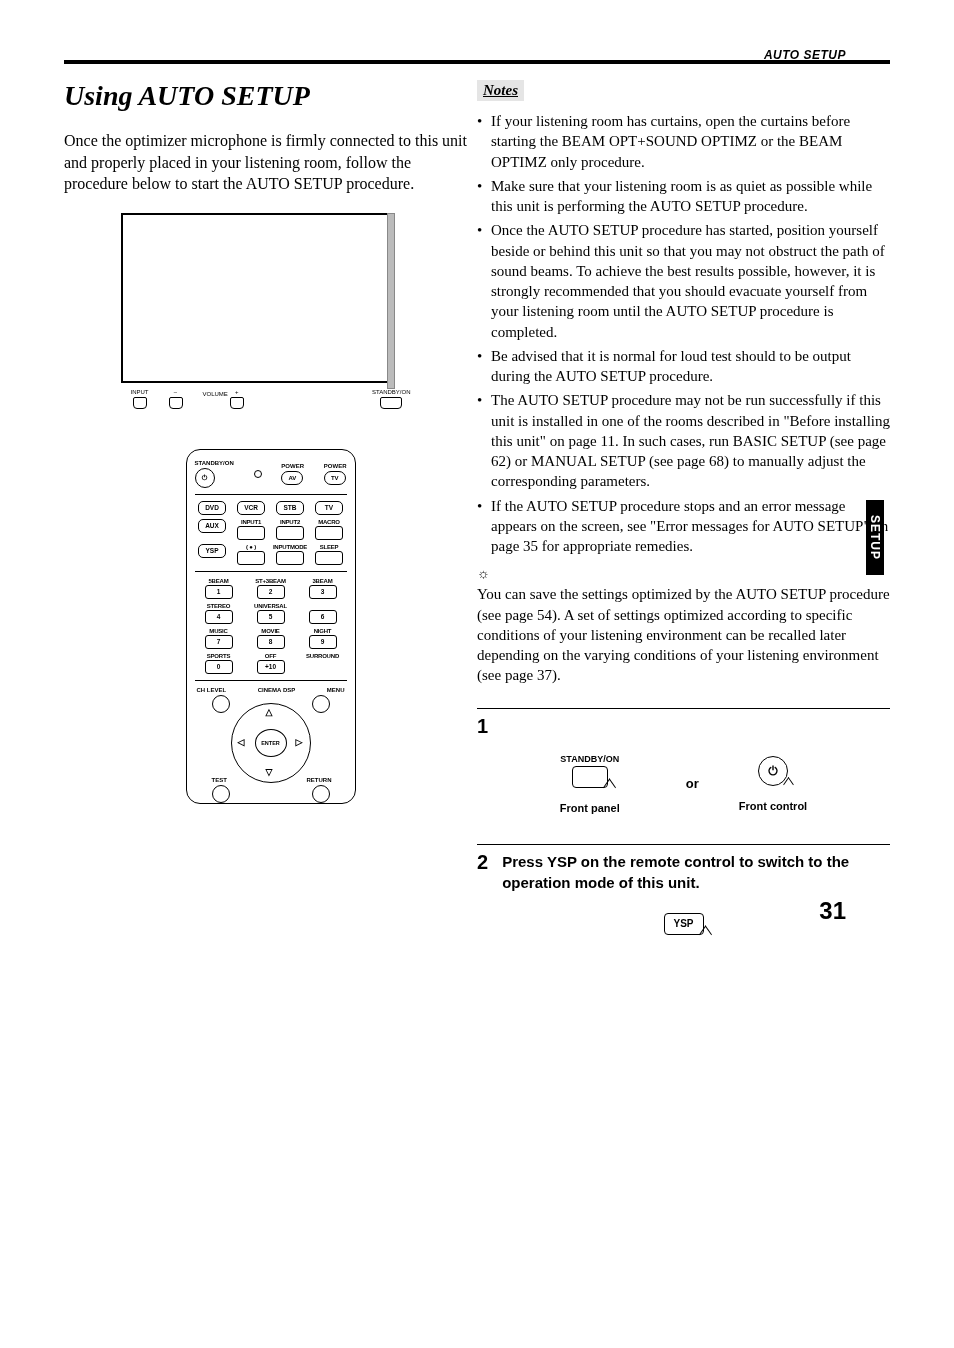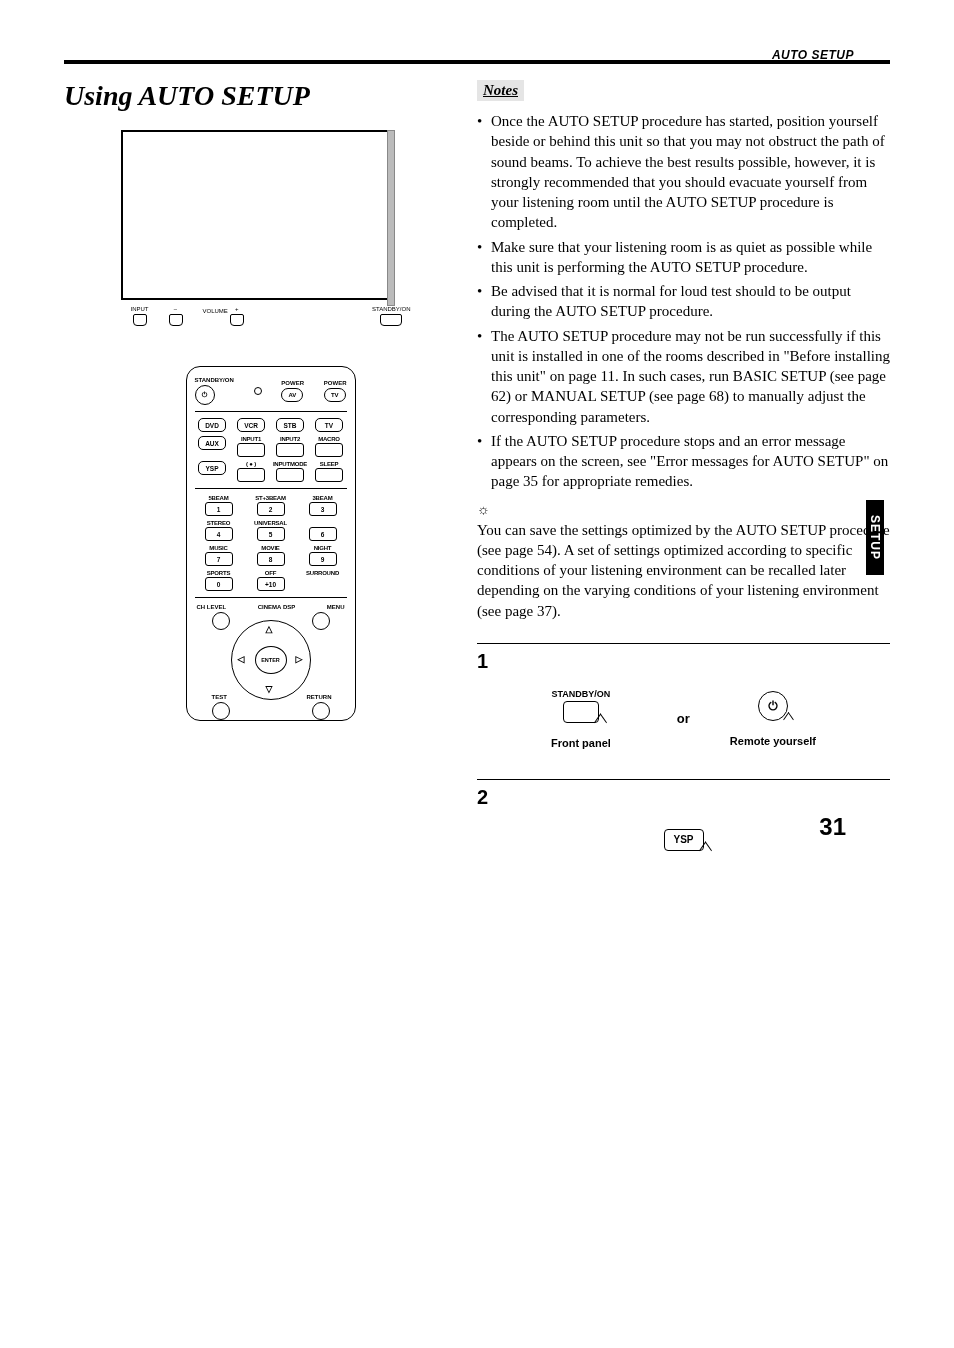--- a/index.html
+++ b/index.html
@@ -1,18 +1,18 @@
 <!DOCTYPE html>
 <html><head>
 <meta charset="utf-8">
 <style>
   * { box-sizing: border-box; margin: 0; padding: 0; }
   body { width: 954px; height: 1348px; background: #fff; font-family: "Times New Roman", serif; color: #000; position: relative; }
   .page { padding: 60px 64px 40px 64px; position: relative; }
-  .header-tag { position: absolute; top: 48px; right: 100px; font: italic bold 12px Arial, sans-serif; letter-spacing: .5px; }
+  .header-tag { position: absolute; top: 48px; right: 108px; font: italic bold 12px Arial, sans-serif; letter-spacing: .5px; }
   .thickbar { height: 4px; background: #000; margin-bottom: 16px; }
   .columns { display: flex; }
   .col { flex: 1; }
   .h1 { font: italic bold 28px "Times New Roman", serif; margin-bottom: 18px; }
   .intro { font: 16px/1.35 "Times New Roman", serif; margin-bottom: 18px; }
   
   .device-wrap { width: 300px; margin: 0 auto 40px auto; }
   .device-screen { width: 270px; height: 170px; border: 2px solid #000; background: #fff; position: relative; }
   .device-screen:before { content: ""; position: absolute; right: -6px; top: -2px; width: 6px; height: 174px; background: #bbb; border: 1px solid #888; }
   .dev-controls { display: flex; gap: 20px; padding: 6px 10px 0 10px; align-items: flex-end; font: 6px Arial, sans-serif; }
@@ -65,20 +65,21 @@
 <body>
 
 <div class="page">
   <div class="header-tag">AUTO SETUP</div>
   <div class="thickbar"></div>
 
   <div class="columns">
 
     <div class="col">
       <div class="h1">Using AUTO SETUP</div>
+      <p class="intro">Once the optimizer microphone is firmly connected to this unit and properly placed in your listening room, follow the procedure below to start the AUTO SETUP procedure.</p>
 
       <div class="device-wrap">
         <div class="device-screen"></div>
         <div class="dev-controls">
           <div class="ctl"><span>INPUT</span><div class="sq"></div></div>
           <div class="ctl"><span>–</span><div class="sq"></div></div>
           <div class="ctl" style="align-self:flex-start;margin-top:2px"><span>VOLUME</span></div>
           <div class="ctl" style="margin-left:-18px"><span>+</span><div class="sq"></div></div>
           <div class="ctl" style="margin-left:auto"><span>STANDBY/ON</span><div class="sq wide"></div></div>
         </div>
@@ -217,47 +218,49 @@
           <span class="corner-l" style="left:-4px;bottom:12px">TEST</span>
           <div class="cornerbtn" style="right:-4px;bottom:-8px"></div>
           <span class="corner-l" style="right:-6px;bottom:12px">RETURN</span>
         </div>
       </div>
     </div>
 
     <div class="col">
       <div class="notes-head">Notes</div>
       <ul class="notes-list">
+        <li>If your listening room has curtains, open the curtains before starting the BEAM OPT+SOUND OPTIMZ or the BEAM OPTIMZ only procedure.</li>
+        <li>Make sure that your listening room is as quiet as possible while this unit is performing the AUTO SETUP procedure.</li>
         <li>Once the AUTO SETUP procedure has started, position yourself beside or behind this unit so that you may not obstruct the path of sound beams. To achieve the best results possible, however, it is strongly recommended that you should evacuate yourself from your listening room until the AUTO SETUP procedure is completed.</li>
-        <li>Make sure that your listening room is as quiet as possible while this unit is performing the AUTO SETUP procedure.</li>
         <li>Be advised that it is normal for loud test should to be output during the AUTO SETUP procedure.</li>
         <li>The AUTO SETUP procedure may not be run successfully if this unit is installed in one of the rooms described in "Before installing this unit" on page 11. In such cases, run BASIC SETUP (see page 62) or MANUAL SETUP (see page 68) to manually adjust the corresponding parameters.</li>
         <li>If the AUTO SETUP procedure stops and an error message appears on the screen, see "Error messages for AUTO SETUP" on page 35 for appropriate remedies.</li>
       </ul>
       <div class="tipicon">☼</div>
       <p class="tip">You can save the settings optimized by the AUTO SETUP procedure (see page 54). A set of settings optimized according to specific conditions of your listening environment can be recalled later depending on the varying conditions of your listening environment (see page 37).</p>
 
       <div class="step">
         <div class="num">1</div>
       </div>
       <div class="stepdiag">
         <div class="diagblock">
           <div style="font-size:9px;margin-bottom:2px">STANDBY/ON</div>
           <div class="fp-btn"></div>
           <div style="margin-top:14px">Front panel</div>
         </div>
         <div class="or">or</div>
         <div class="diagblock">
           <div class="rc-pwr">⏻</div>
-          <div style="margin-top:14px">Remote yourself</div>
+          <div style="margin-top:14px">Front control</div>
         </div>
       </div>
 
       <div class="step" style="margin-top:30px">
         <div class="num">2</div>
+        <div class="txt">Press YSP on the remote control to switch to the operation mode of this unit.</div>
       </div>
       <div class="ysp-diag">
         <div class="ysp-btn">YSP</div>
       </div>
     </div>
   </div>
 
   <div class="sidetab">SETUP</div>
   <div class="pagenum">31</div>
 </div>

